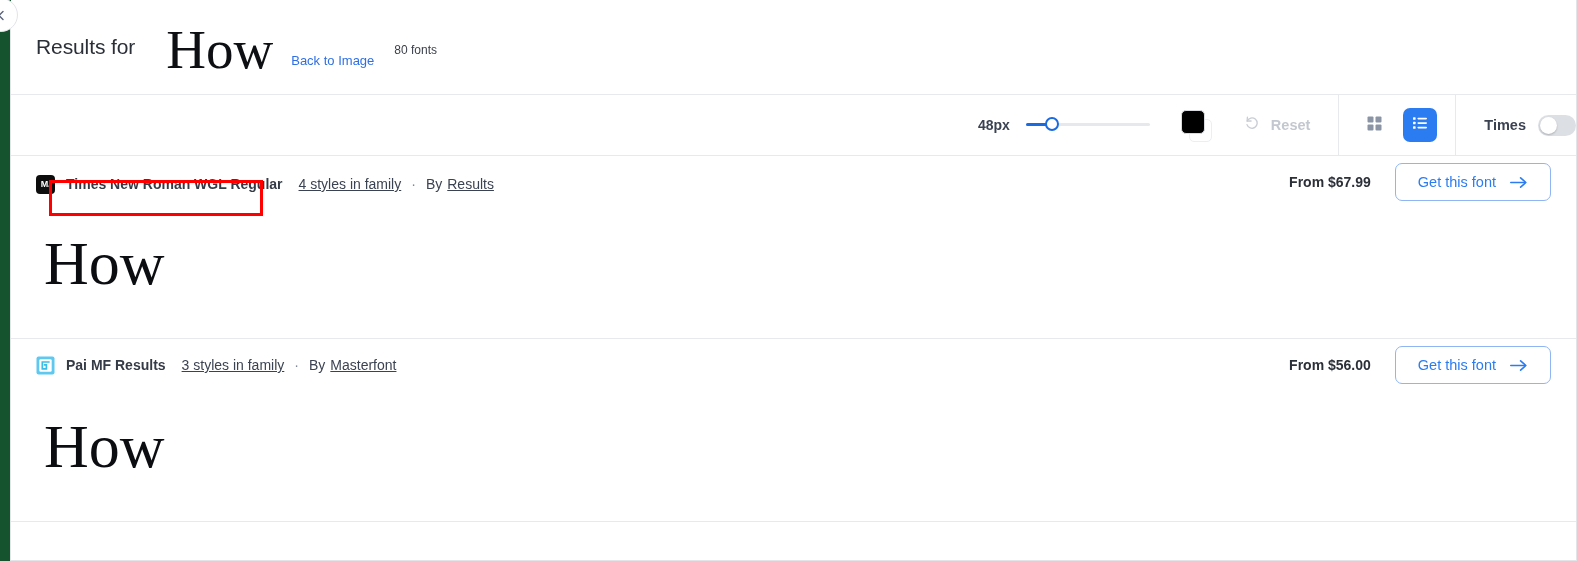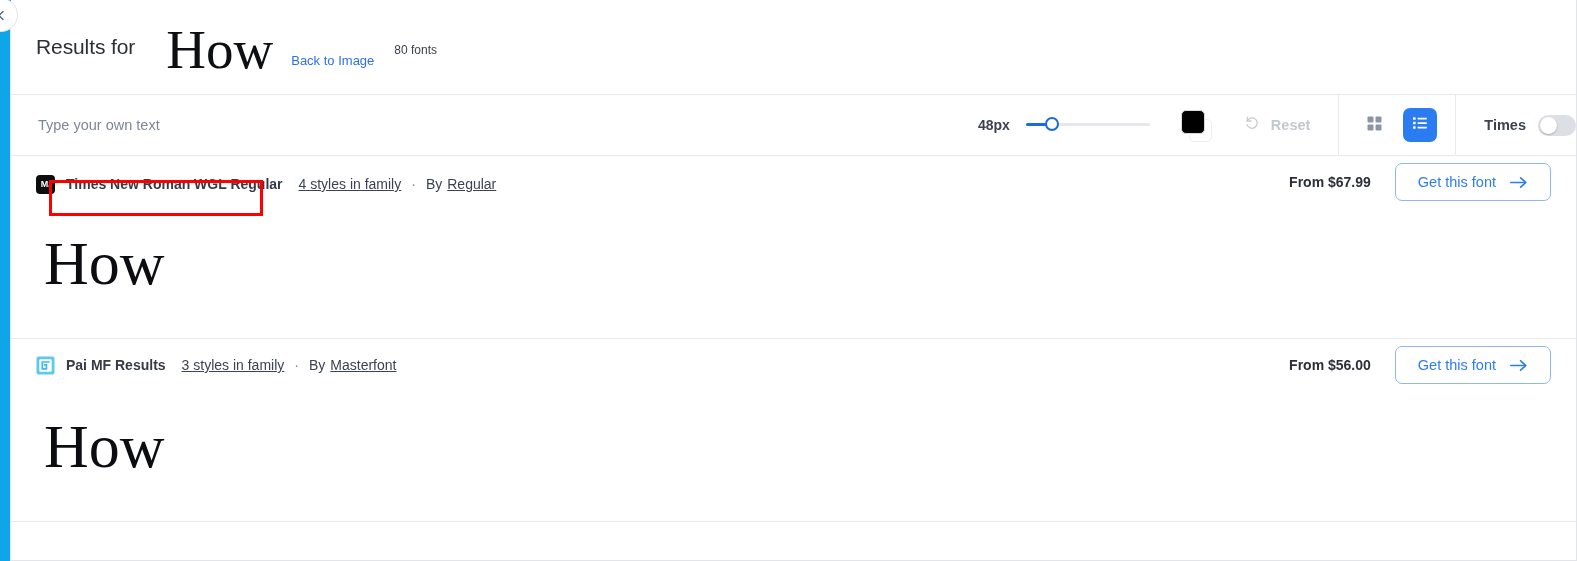--- a/index.html
+++ b/index.html
@@ -8,21 +8,21 @@
     width: 1577px; height: 561px;
     background: #ffffff;
     font-family: "Liberation Sans", sans-serif;
     overflow: hidden;
   }
 
   #app {
     position: relative;
     width: 1307px;
     height: 561px;
-    background: #0ea5e9;
+    background: #14532d;
   }
 
   
   .left-rail {
     position: absolute;
     left: 10px; top: 22px;
     width: 1px; height: 539px;
     background: #e3e4e8;
   }
   .back-btn {
@@ -360,21 +360,20 @@
 
     <div class="header">
       <span class="results-for">Results for</span>
       <span class="query-word">How</span>
       <span class="back-to-image">Back to Image</span>
       <span class="font-count">80 fonts</span>
     </div>
 
     <div class="toolbar">
 
-      <input class="toolbar-input" type="text" placeholder="Type your own text" style="">
 
       <div class="tb-spacer"></div>
 
       <div class="size-group">
         <span class="size-label">48px</span>
         <div class="slider">
           <div class="slider-track"></div>
           <div class="slider-fill"></div>
           <div class="slider-handle"></div>
         </div>
@@ -434,21 +433,21 @@
 
     <div class="font-row row-1">
       <div class="row-meta">
         <div class="foundry-icon monotype">
           <span>M.</span>
         </div>
         <span class="font-name">Times New Roman WGL Regular</span>
         <span class="meta-styles">4 styles in family</span>
         <span class="meta-dot">·</span>
         <span class="meta-by">By</span>
-        <span class="meta-foundry">Regular</span>
+        <span class="meta-foundry">Results</span>
 
         <div class="row-right">
           <span class="price">From $67.99</span>
           <div class="get-font-btn">
             <span>Get this font</span>
             <span class="arrow">
               <svg width="18" height="13" viewBox="0 0 18 13">
                 <line x1="0.8" y1="6.5" x2="15.4" y2="6.5" stroke="#2b7cf0" stroke-width="1.6" stroke-linecap="round"></line>
                 <polyline points="10.6,1.9 15.8,6.5 10.6,11.1" fill="none" stroke="#2b7cf0" stroke-width="1.6" stroke-linecap="round" stroke-linejoin="round"></polyline>
               </svg>

